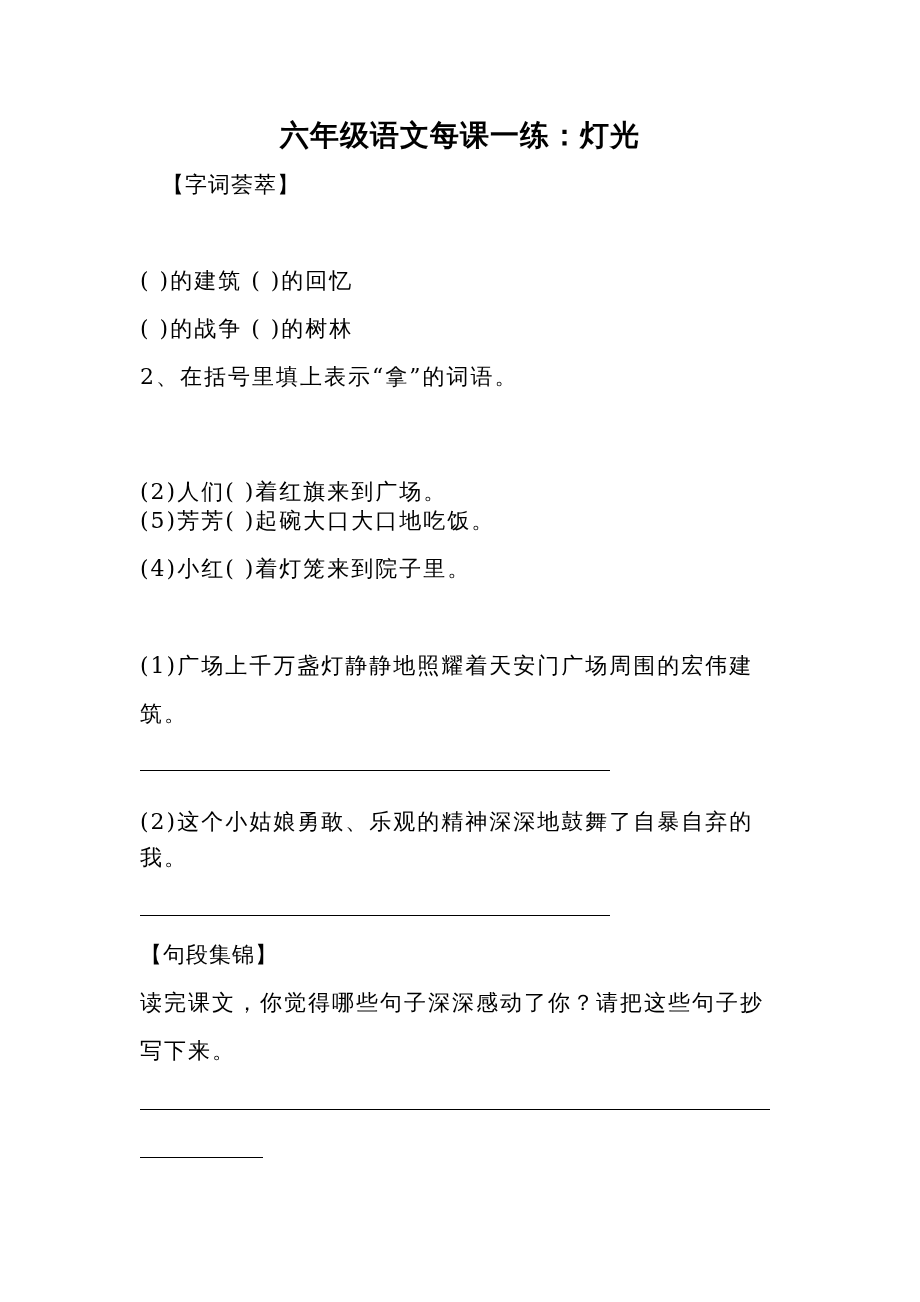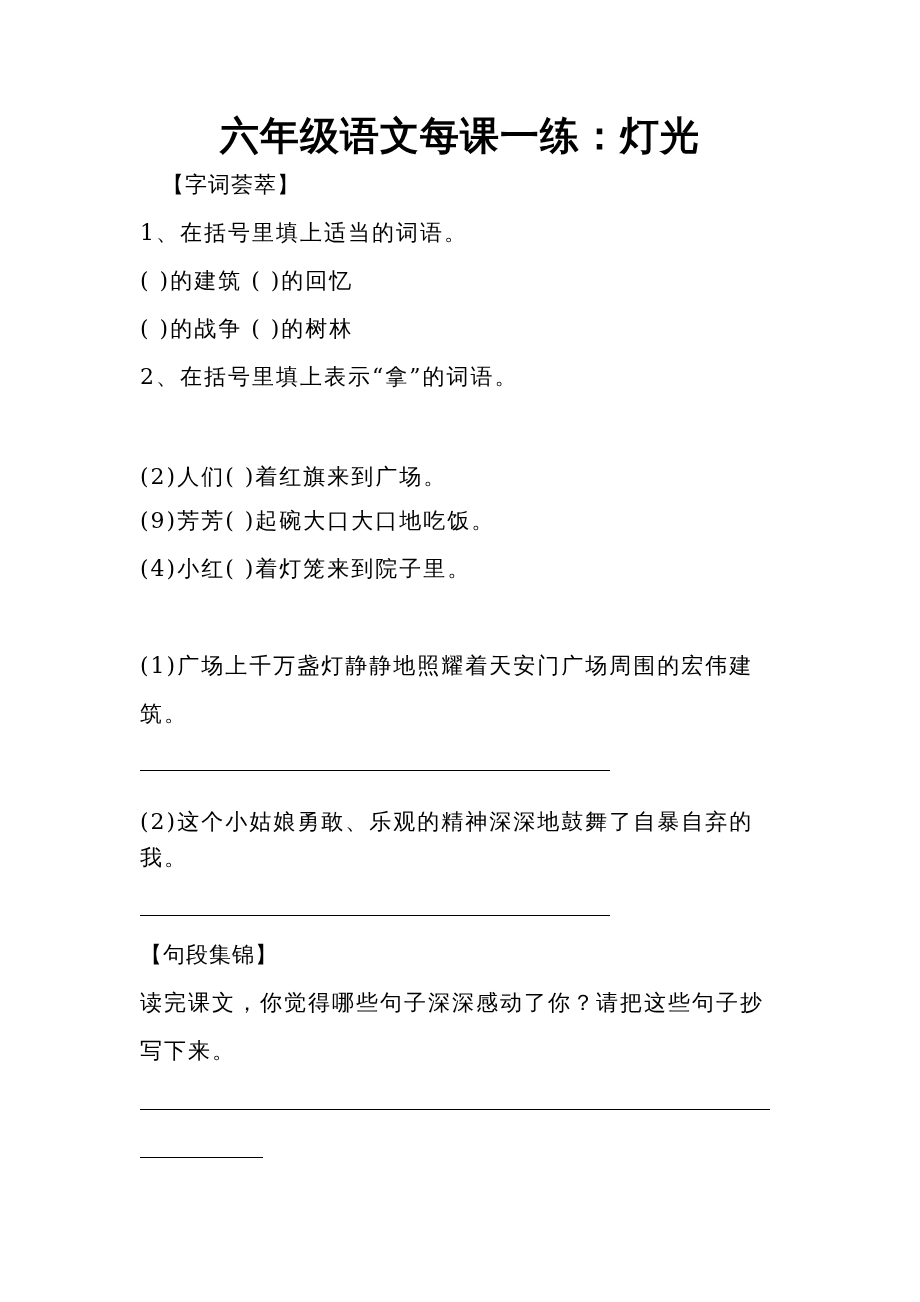--- a/index.html
+++ b/index.html
@@ -21,21 +21,21 @@
       top: 0;
       width: 920px;
       height: 1302px;
     }
     .title {
       position: absolute;
       left: 0;
       width: 920px;
       top: 113px;
       text-align: center;
-      font-size: 39px;
+      font-size: 29px;
       font-weight: bold;
       letter-spacing: 1px;
       line-height: 44px;
     }
     .line {
       position: absolute;
       left: 140px;
       font-size: 22px;
       line-height: 32px;
       white-space: nowrap;
@@ -53,27 +53,26 @@
   </style>
 </head>
 <body>
 
 <div class="page">
 
   <div class="title">六年级语文每课一练：灯光</div>
 
   <div class="line section-head" style="left:162px; top:169px;">【字词荟萃】</div>
 
-  <div class="line" style="top:217px;">1、在括号里填上适当的词语。</div>
   <div class="line" style="top:313px;">( )的战争  ( )的树林</div>
   <div class="line" style="top:265px;">( )的建筑  ( )的回忆</div>
 
   <div class="line" style="top:361px;">2、在括号里填上表示“拿”的词语。</div>
-  <div class="line" style="top:461px;">(2)人们( )着红旗来到广场。</div>
-  <div class="line" style="top:505px;">(9)芳芳( )起碗大口大口地吃饭。</div>
+  <div class="line" style="top:476px;">(2)人们( )着红旗来到广场。</div>
+  <div class="line" style="top:505px;">(5)芳芳( )起碗大口大口地吃饭。</div>
   <div class="line" style="top:553px;">(4)小红( )着灯笼来到院子里。</div>
 
   <div class="line" style="top:650px;">(1)广场上千万盏灯静静地照耀着天安门广场周围的宏伟建</div>
   <div class="line" style="top:698px;">筑。</div>
   <div class="rule" style="top:770px; width:470px;"></div>
 
   <div class="line" style="top:806px;">(2)这个小姑娘勇敢、乐观的精神深深地鼓舞了自暴自弃的</div>
   <div class="line" style="top:842px;">我。</div>
   <div class="rule" style="top:915px; width:470px;"></div>
 

